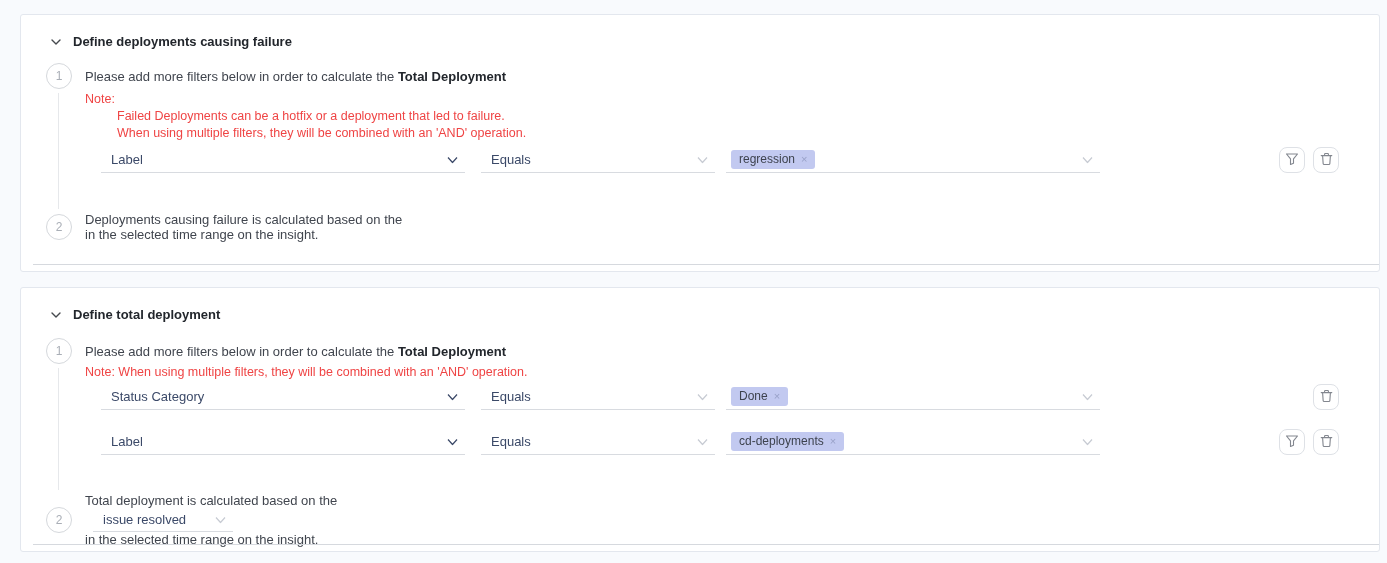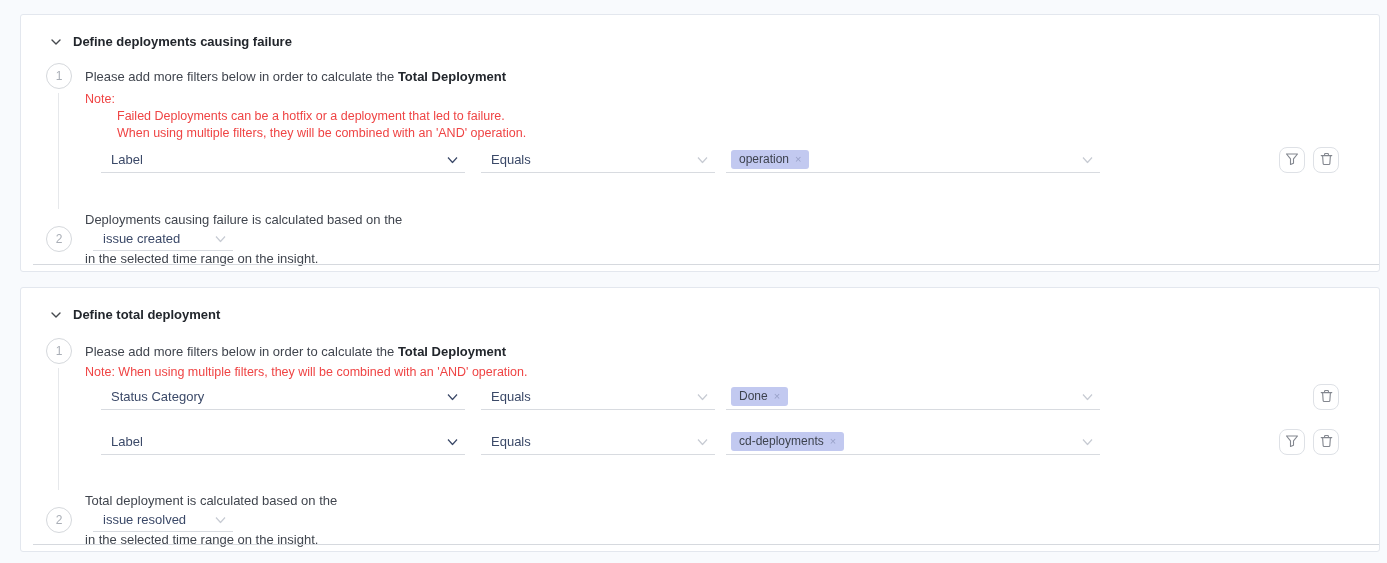--- a/index.html
+++ b/index.html
@@ -108,21 +108,21 @@
     <div class="select w-op">
       <span>Equals</span>
       <span class="sel-chev">
         <svg width="11" height="7" viewBox="0 0 11 7">
             <path d="M1 1l4.5 5L10 1" stroke="#c7cbd3" stroke-width="1.2" fill="none"></path>
           </svg>
       </span>
     </div>
     <div class="select w-val">
       <span class="tag">
-        <span>operation</span>
+        <span>regression</span>
         <span class="tag-x">×</span>
       </span>
       <span class="sel-chev">
         <svg width="11" height="7" viewBox="0 0 11 7">
             <path d="M1 1l4.5 5L10 1" stroke="#c7cbd3" stroke-width="1.2" fill="none"></path>
           </svg>
       </span>
     </div>
     <div class="row-actions">
       <button class="icon-btn">
@@ -139,28 +139,20 @@
             </svg>
         </span>
       </button>
     </div>
   </div>
 
   <div class="abs step2" style="top:197px">
     <div class="step-circle">2</div>
     <div class="step2-text">
       <span>Deployments causing failure is calculated based on the</span>
-      <div class="inline-select">
-        <span>issue created</span>
-        <span class="sel-chev">
-          <svg width="11" height="7" viewBox="0 0 11 7">
-              <path d="M1 1l4.5 5L10 1" stroke="#c7cbd3" stroke-width="1.2" fill="none"></path>
-            </svg>
-        </span>
-      </div>
       <span>in the selected time range on the insight.</span>
     </div>
   </div>
 
   <div class="abs divider" style="top:249px"></div>
 </div>
 
 <div class="card" id="card-total">
 
   <div class="section-header">

